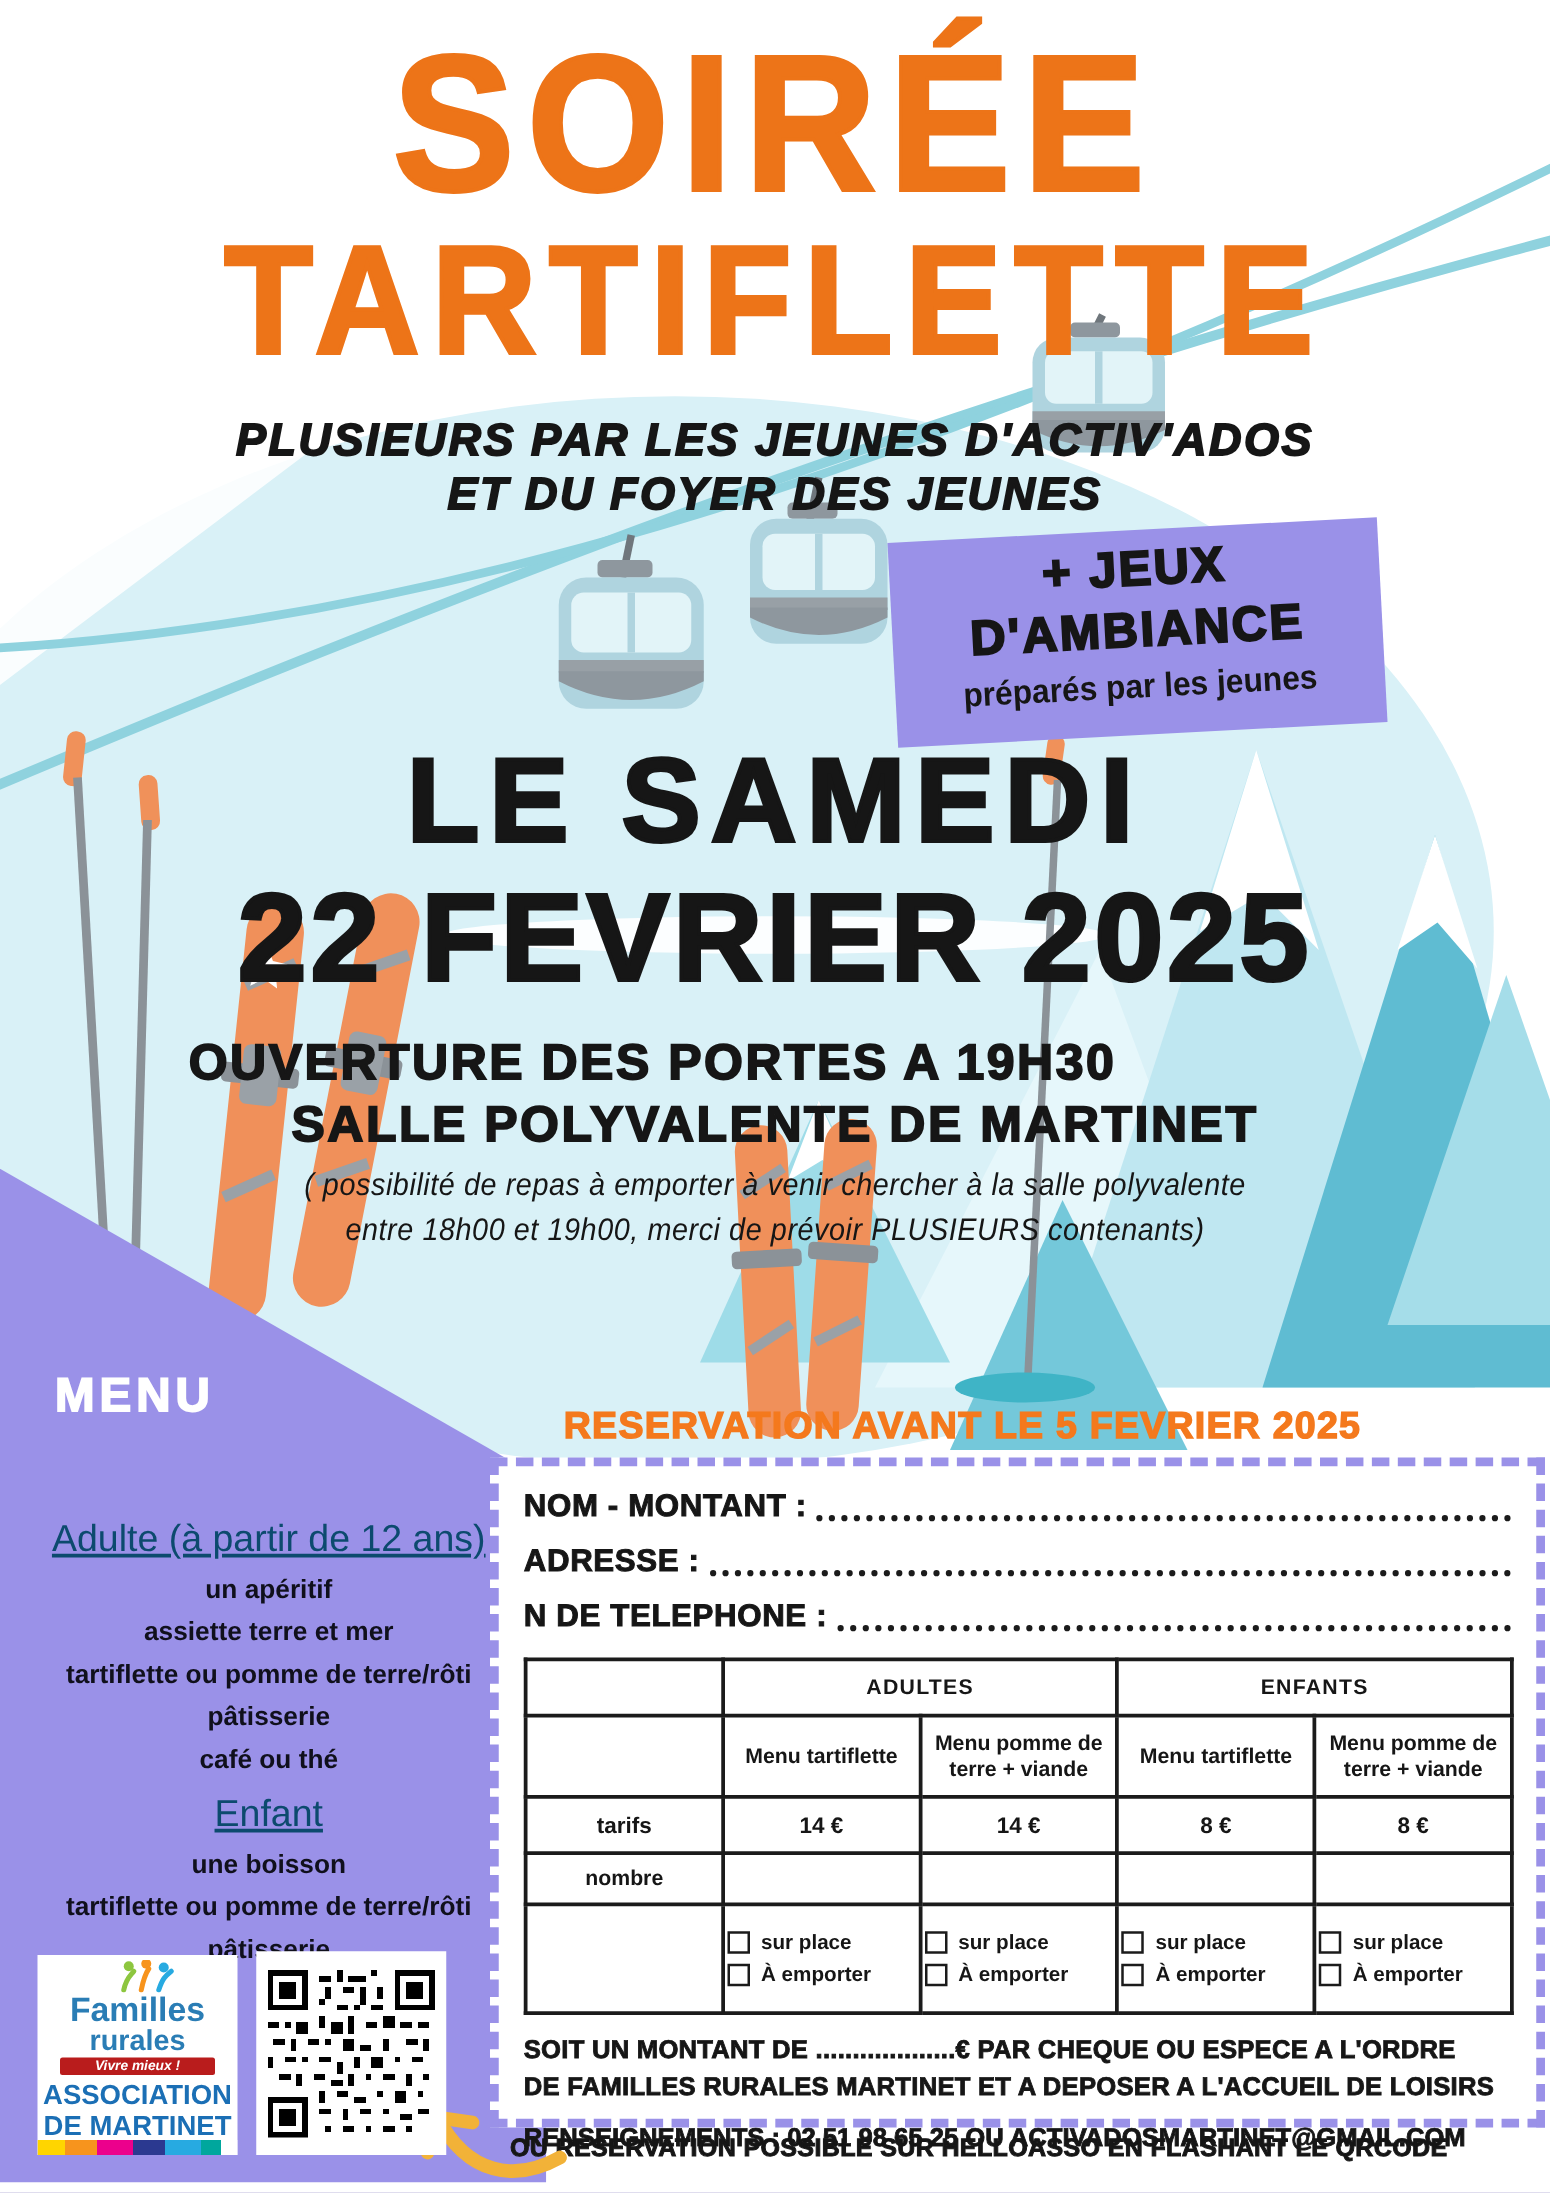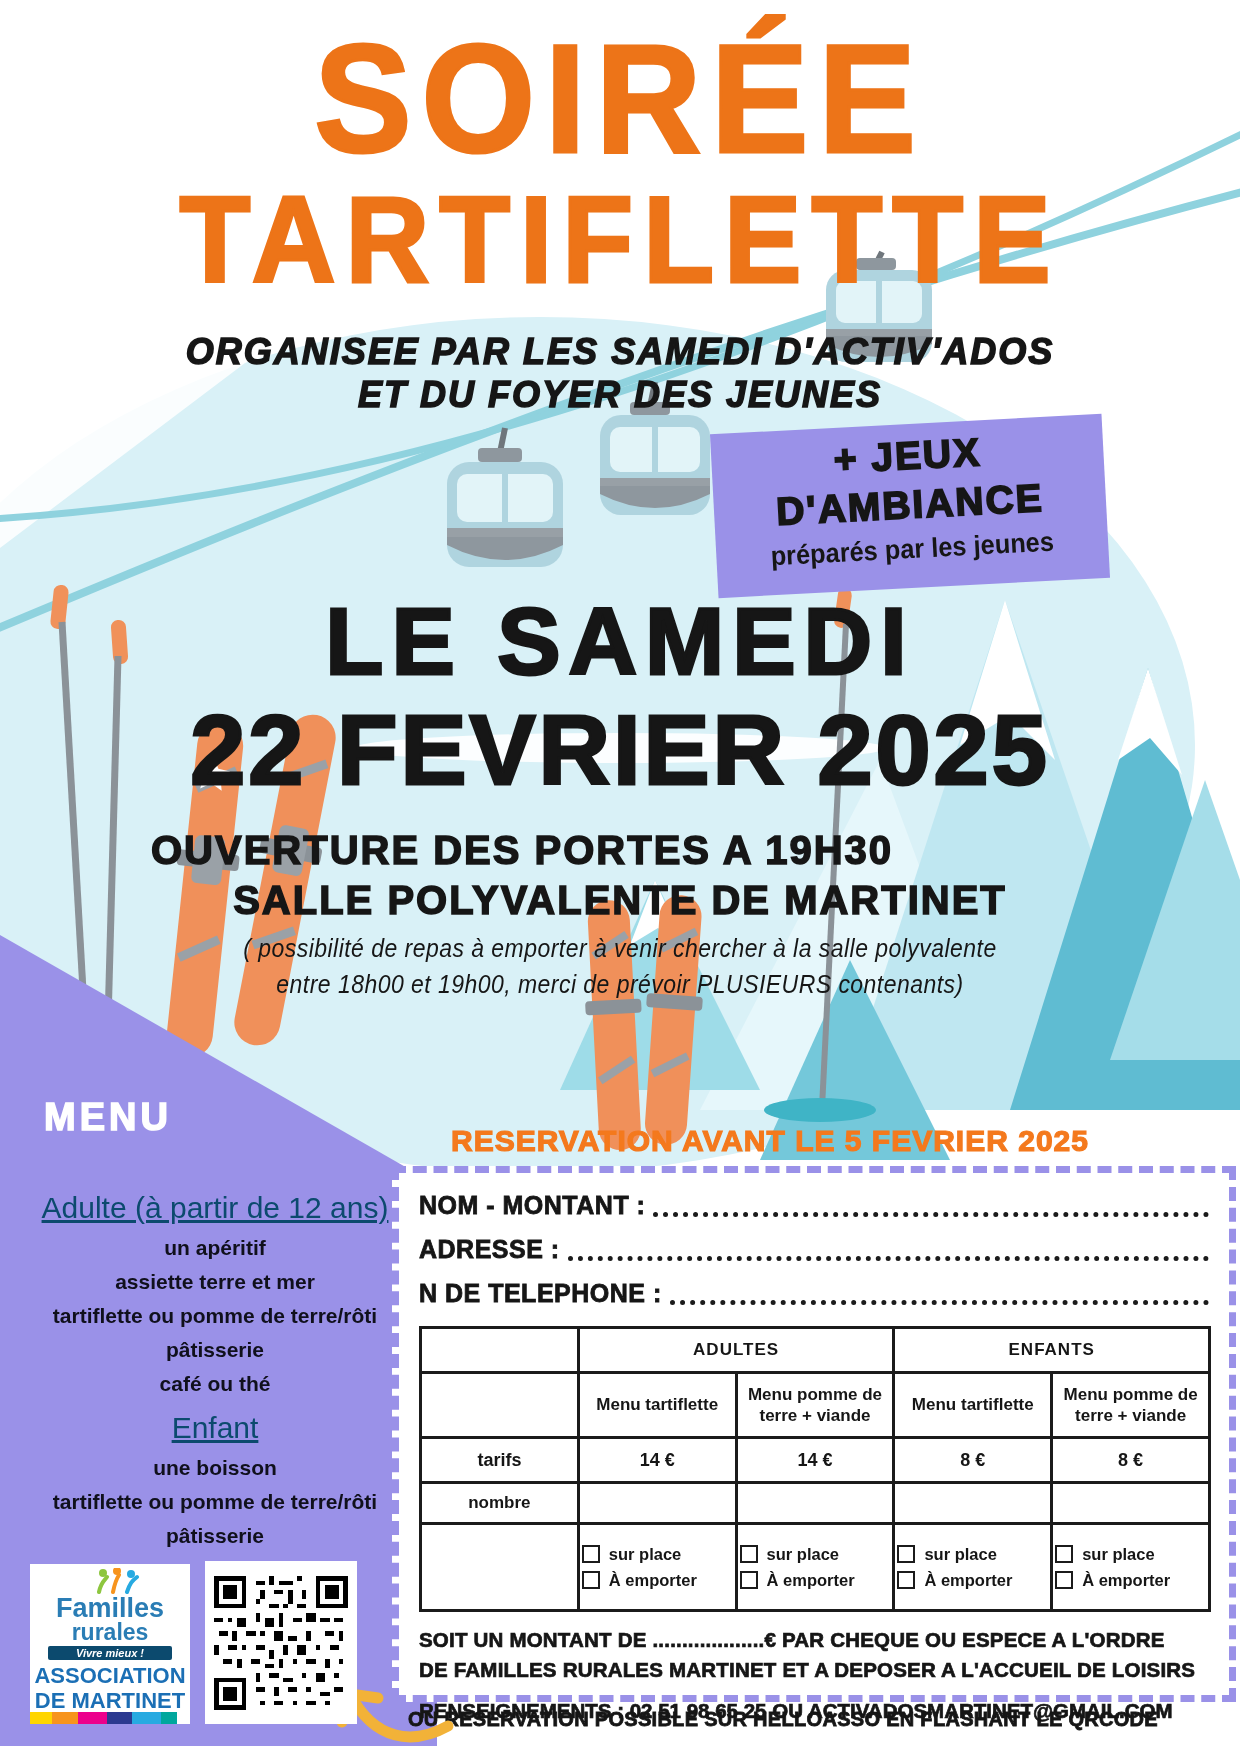--- a/index.html
+++ b/index.html
@@ -42,21 +42,21 @@
   .note{left:0;width:1240px;text-align:center;font-size:25px;font-weight:500;font-style:italic;
         z-index:3;transform:scaleX(.92);letter-spacing:.5px;}
   .n1{top:934px;}
   .n2{top:970px;}
   .deadline{left:300px;top:1124px;width:940px;text-align:center;font-size:30px;font-weight:bold;
             color:#f4791d;letter-spacing:1px;z-index:3;-webkit-text-stroke:1.2px #f4791d;}
 
   
   .menu-col{left:16px;top:1096px;width:398px;text-align:center;z-index:3;}
   .menu-h{font-size:38px;font-weight:bold;color:#ffffff;letter-spacing:4px;text-align:left;
-          margin-left:28px;margin-bottom:52px;-webkit-text-stroke:1.5px #fff;}
+          margin-left:28px;margin-bottom:76px;-webkit-text-stroke:1.5px #fff;}
   .menu-sub{font-size:30px;font-weight:normal;color:#0c4a6e;text-decoration:underline;
             margin:10px 0 6px 0;}
   .menu-item{font-size:21px;font-weight:bold;line-height:34px;color:#10101c;text-align:center;}
 
   
   .resbox{left:392px;top:1166px;width:844px;height:536px;box-sizing:border-box;background:#ffffff;
           border:7px dashed #9a91e8;z-index:2;padding:14px 18px 0 20px;}
   .field{display:flex;align-items:flex-end;margin:7px 0 18px 0;height:26px;}
   .flabel{font-size:25px;font-weight:bold;letter-spacing:.5px;white-space:nowrap;
           -webkit-text-stroke:.8px #161616;}
@@ -82,21 +82,21 @@
   
   .qr-note{left:408px;top:1708px;width:832px;font-size:20px;font-weight:bold;z-index:3;
            letter-spacing:.3px;-webkit-text-stroke:.8px #161616;}
   .arrow{left:330px;top:1664px;z-index:3;}
 
   
   .logo-box{left:30px;top:1564px;width:160px;height:160px;background:#ffffff;z-index:3;
             text-align:center;overflow:hidden;}
   .lg1{color:#2a7db5;font-size:27px;font-weight:bold;line-height:.95;margin-top:2px;}
   .lg2{color:#2a7db5;font-size:23px;font-weight:bold;line-height:.95;}
-  .lg-band{background:#0c4a6e;color:#fff;font-size:11px;font-style:italic;font-weight:bold;
+  .lg-band{background:#b91c1c;color:#fff;font-size:11px;font-style:italic;font-weight:bold;
            width:78%;margin:3px auto 4px auto;border-radius:2px;padding:1px 0;}
   .lg3{color:#1b6fb5;font-size:22px;font-weight:bold;line-height:1.1;}
   .lg-stripe{position:absolute;bottom:0;left:0;width:100%;height:12px;
      background:linear-gradient(90deg,#ffd500 0 14%,#f7941d 14% 30%,#ec008c 30% 48%,#2b3990 48% 64%,#27aae1 64% 82%,#00a79d 82% 92%,#ffffff 92% 100%);}
   .qr-box{left:205px;top:1561px;width:152px;height:163px;background:#ffffff;z-index:3;
           display:flex;align-items:center;justify-content:center;}
 </style>
 </head>
 <body>
 
@@ -191,21 +191,21 @@
       <rect x="836" y="588" width="14" height="40" rx="7" fill="#f0915a" transform="rotate(8 843 608)"></rect>
       <path d="M 846 624 L 822 1108" stroke="#8b9298" stroke-width="6"></path>
       <ellipse cx="820" cy="1110" rx="56" ry="12" fill="#3fb4c6"></ellipse>
     </g>
   </svg>
 
   <div class="wedge"></div>
 
   <div class="abs title t1">SOIRÉE</div>
   <div class="abs title t2">TARTIFLETTE</div>
-  <div class="abs subtitle s1">ORGANISEE PAR LES SAMEDI D'ACTIV'ADOS</div>
+  <div class="abs subtitle s1">PLUSIEURS PAR LES JEUNES D'ACTIV'ADOS</div>
   <div class="abs subtitle s2">ET DU FOYER DES JEUNES</div>
 
   <div class="abs ambiance">
     <div class="amb1">+ JEUX</div>
     <div class="amb2">D'AMBIANCE</div>
     <div class="amb3">préparés par les jeunes</div>
   </div>
 
   <div class="abs date1">LE SAMEDI</div>
   <div class="abs date2">22 FEVRIER 2025</div>

